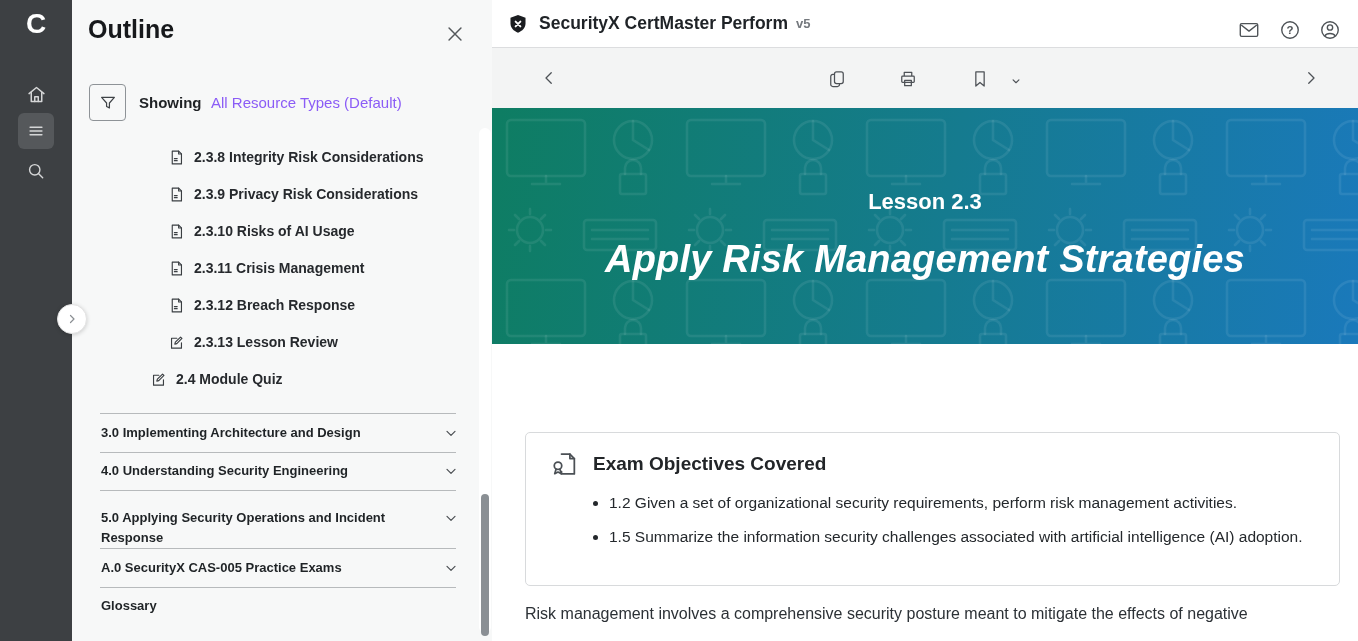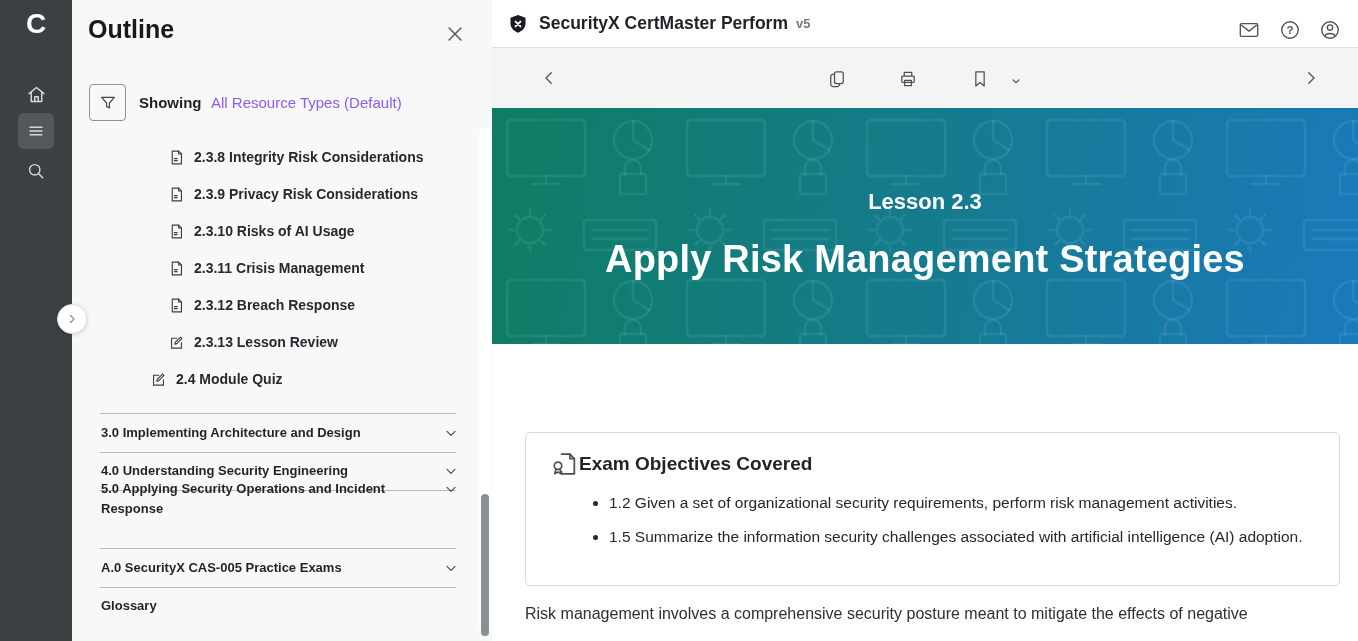--- a/index.html
+++ b/index.html
@@ -64,26 +64,26 @@
   .tb-prev { left:48px; } .tb-copy { left:335px; } .tb-print { left:406px; }
   .tb-bookmark { left:478px; } .tb-caret { left:517px; top:26px; width:14px; height:14px; }
   .tb-next { left:810px; }
 
   .banner { position:relative; height:236px; overflow:hidden;
             background:linear-gradient(100deg, #0e7d62 0%, #157b8f 52%, #1a79bb 100%); }
   .banner-pattern { position:absolute; left:0; top:0; width:100%; height:100%; }
   .banner-lesson { position:absolute; top:81px; left:0; width:100%; text-align:center;
                    color:#fff; font-size:22px; font-weight:700; }
   .banner-title { position:absolute; top:130px; left:0; width:100%; text-align:center;
-                  color:#fff; font-size:38px; font-weight:700; letter-spacing:.2px; }
+                  color:#fff; font-size:38px; font-weight:700; letter-spacing:.2px;font-style:italic; }
 
   .content { padding:88px 18px 0 33px; }
   .obj-box { border:1px solid #d8dadc; border-radius:5px; background:#fff;
              padding:17px 36px 20px 25px; }
-  .obj-head { display:flex; align-items:center; }
+  .obj-head { display:flex; align-items:center; gap:14px; }
   .obj-icon { color:#4b5055; flex:0 0 auto; }
   .obj-title { font-size:19px; font-weight:700; color:#222528; }
   .obj-list { margin:13px 0 0 0; padding-left:58px; }
   .obj-list li { font-size:15.5px; color:#24282c; line-height:1.5; margin-bottom:11px; }
   .obj-list li:last-child { margin-bottom:16px; }
   .paragraph { font-size:16px; color:#2c3136; line-height:1.55; }
 </style>
 </head>
 <body>
 
@@ -231,21 +231,21 @@
   <div class="o-section" style="top:461px;">
     <span class="sec-label">4.0 Understanding Security Engineering</span>
     <span class="chev">
         <svg width="16" height="16" viewBox="0 0 24 24" fill="none" stroke="currentColor" stroke-width="1.8" stroke-linecap="round" stroke-linejoin="round">
           <path d="M6 9.5l6 6 6-6"></path>
         </svg>
       </span>
   </div>
   <div class="o-divider" style="top:490px;"></div>
 
-  <div class="o-section" style="top:479px;">
+  <div class="o-section" style="top:508px;">
     <span class="sec-label">5.0 Applying Security Operations and Incident Response</span>
     <span class="chev">
         <svg width="16" height="16" viewBox="0 0 24 24" fill="none" stroke="currentColor" stroke-width="1.8" stroke-linecap="round" stroke-linejoin="round">
           <path d="M6 9.5l6 6 6-6"></path>
         </svg>
       </span>
   </div>
   <div class="o-divider" style="top:548px;"></div>
 
   <div class="o-section" style="top:558px;">

